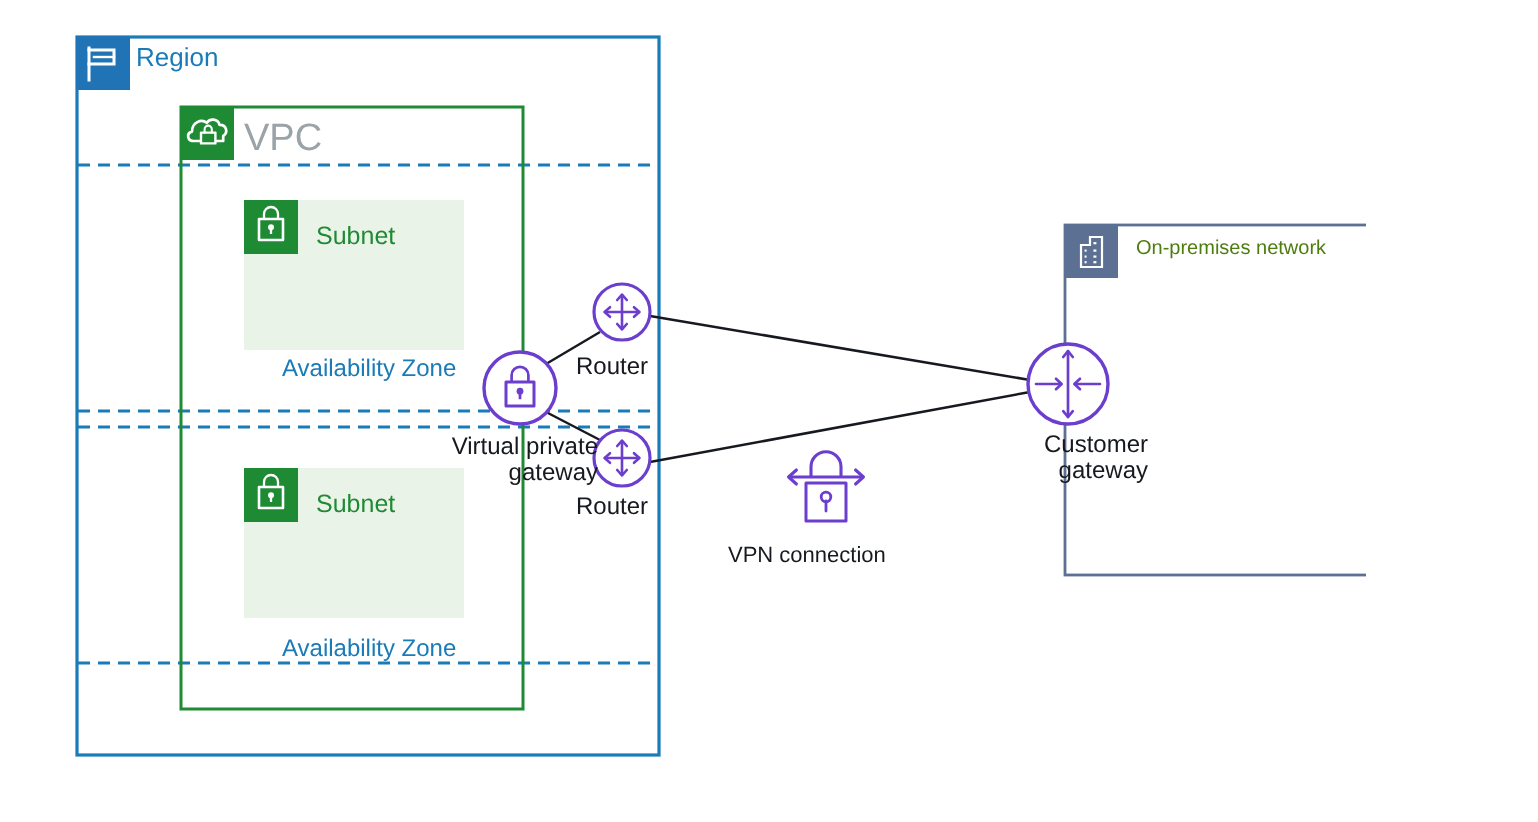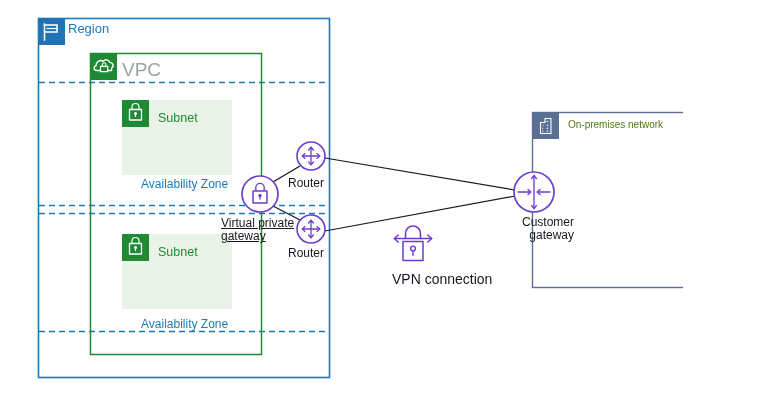--- a/index.html
+++ b/index.html
@@ -80,41 +80,39 @@
   .lbl-router-b {
     left: 288px;
     top: 247px;
     font-size: 12px;
     color: #16191f;
   }
   .lbl-vpg {
     left: 221px;
     top: 217px;
     width: 78px;
-    text-align: left;
+    text-align: right;
     font-size: 12px;
     color: #16191f;
     white-space: normal;
-    text-decoration: underline;
   }
   .lbl-cgw {
     left: 498px;
     top: 216px;
     width: 76px;
     text-align: right;
     font-size: 12px;
     color: #16191f;
     white-space: normal;
   }
   .lbl-vpn {
     left: 364px;
     top: 272px;
-    font-size: 14px;
-    color: #16191f;
-    margin-left: 28px;
+    font-size: 11px;
+    color: #16191f;
   }
 </style>
 </head>
 <body>
 
 <div id="canvas">
 
   <svg id="svg-layer" viewBox="0 0 769 411">
 
     <rect x="38.5" y="18.5" width="291" height="359" fill="none" stroke="#1a7bb9" stroke-width="1.6"></rect>

